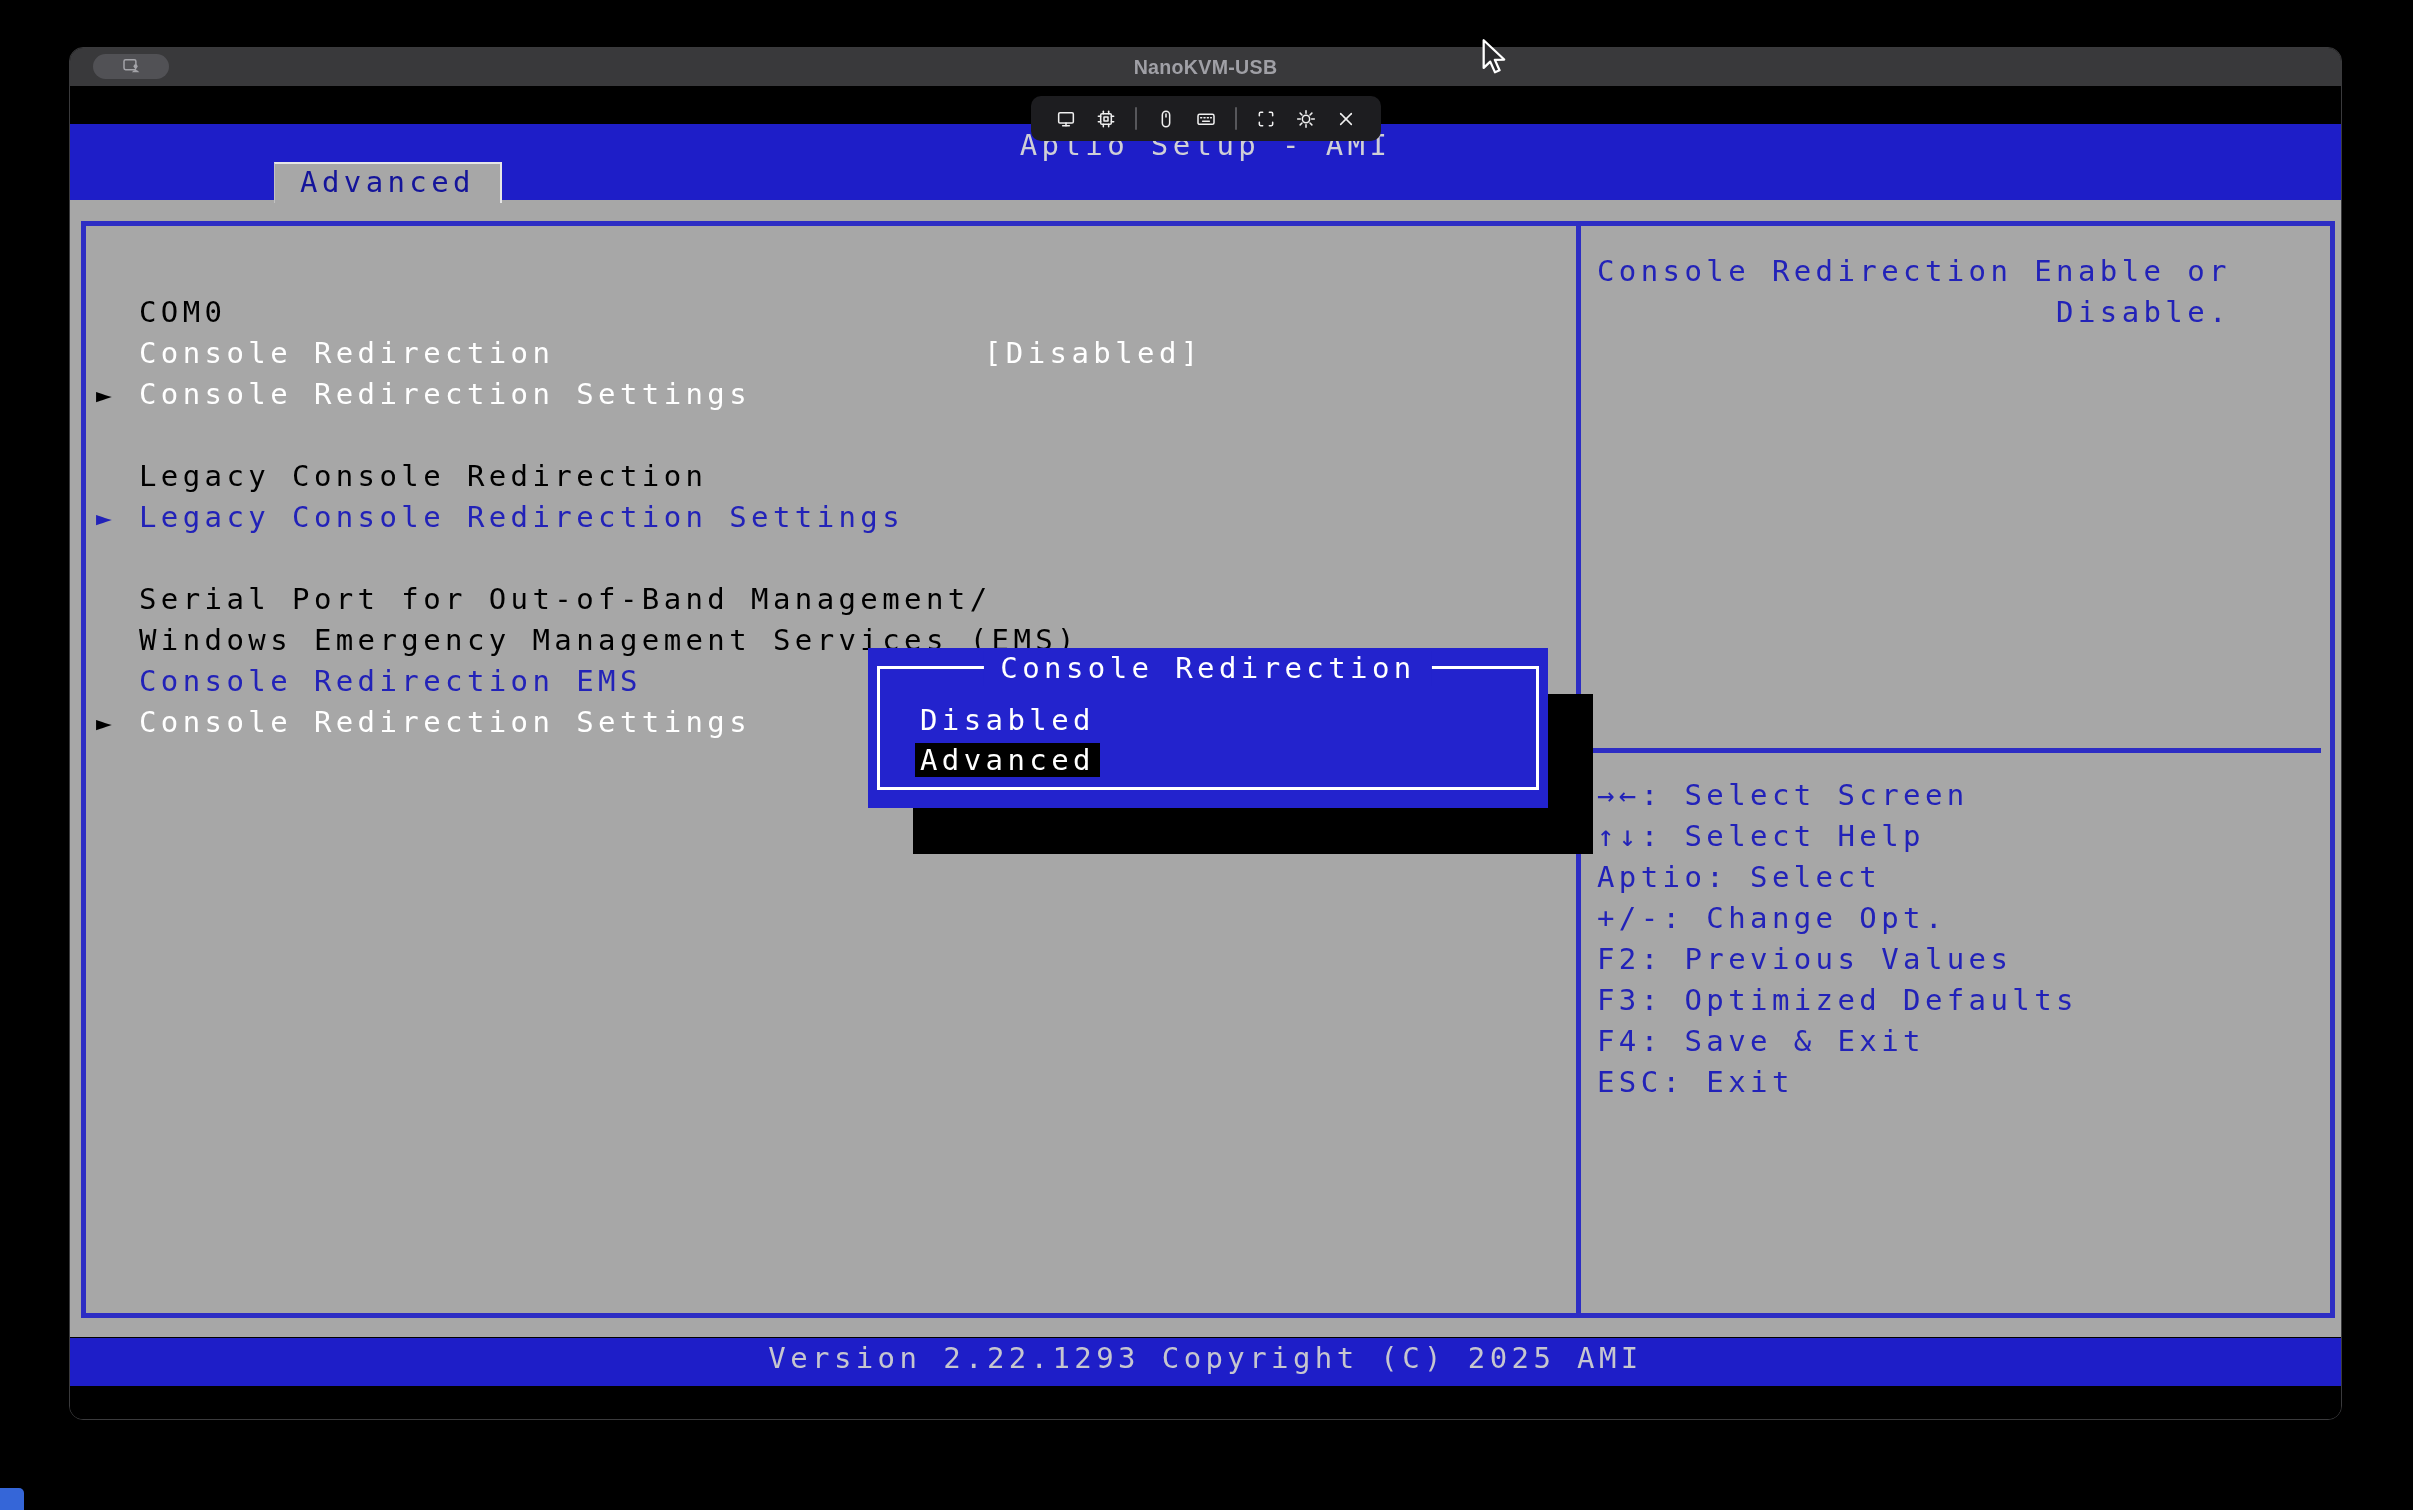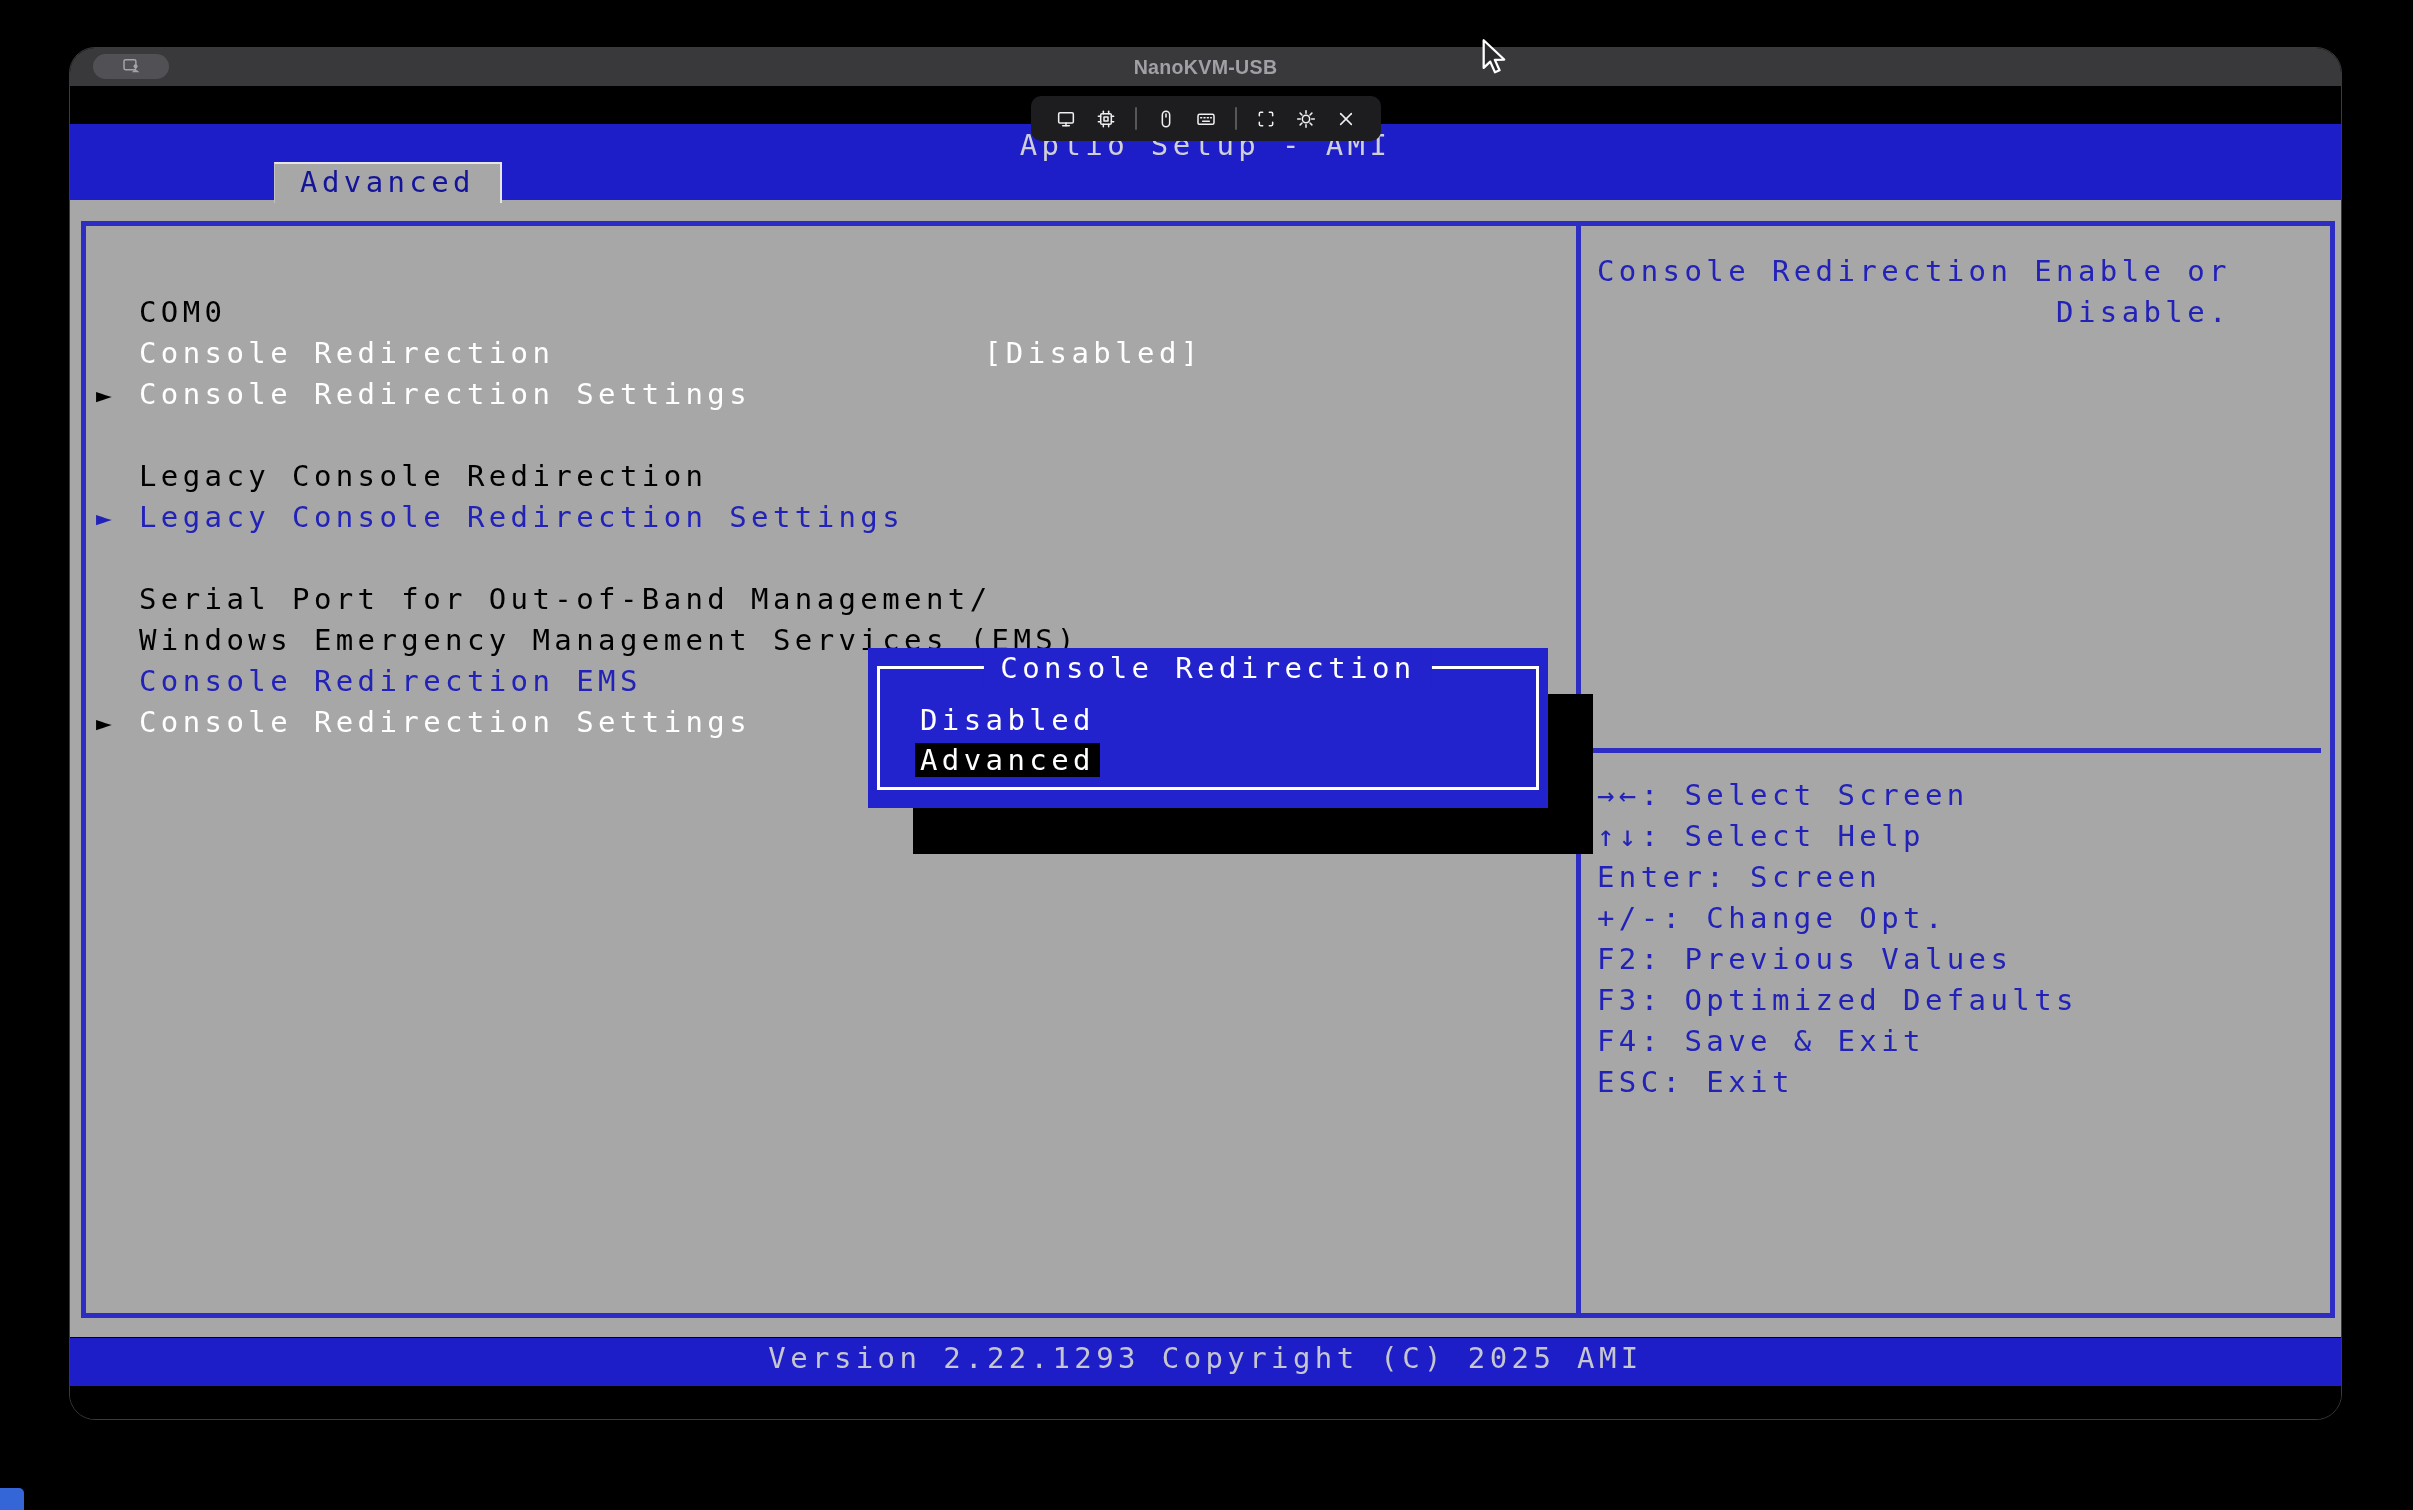--- a/index.html
+++ b/index.html
@@ -8,21 +8,21 @@
     --titlebar-bg:#39393b; --toolbar-bg:#1d1d20; --title-text:#a0a0a6;
     --pill-bg:#515155; --header-text:#cfcfd6; --version-text:#c6c6cf;
   }
   *{margin:0;padding:0;box-sizing:border-box;}
   html,body{width:2413px;height:1511px;background:#000;overflow:hidden;}
   .desktop{position:relative;width:2413px;height:1511px;background:#000;}
   .dock-chip{position:absolute;left:0;bottom:0;width:24px;height:23px;background:#3566d8;border-radius:0 5px 0 0;}
 
   
   .window{position:absolute;left:69px;top:47px;width:2273px;height:1373px;
-    background:#000;border-radius:26px;border:1.3px solid #3a3a3c;overflow:hidden;}
+    background:#000;border-radius:14px;border:1.3px solid #3a3a3c;overflow:hidden;}
   .titlebar{position:absolute;left:0;top:0;right:0;height:38px;background:var(--titlebar-bg);
     font-family:"Liberation Sans",sans-serif;}
   .titlebar-title{position:absolute;left:0;right:0;top:0;height:38px;line-height:38px;
     text-align:center;color:var(--title-text);font-size:19.6px;font-weight:bold;letter-spacing:0.3px;}
   .share-pill{position:absolute;left:23px;top:6.3px;width:76px;height:25px;border-radius:12.6px;
     background:var(--pill-bg);display:flex;align-items:center;justify-content:center;}
   .share-pill svg{stroke:#a3a3a8;fill:none;stroke-width:2.4;}
   .share-pill .person-fill{fill:#a3a3a8;stroke:none;}
 
   
@@ -211,21 +211,21 @@
             <span class="label c-white">Console Redirection Settings</span>
           </div>
         </div>
 
       <div class="help-text" id="help">Console Redirection Enable or
 Disable.</div>
 
       <div class="legend" id="legend">
           <div class="legend-row">→←: Select Screen</div>
           <div class="legend-row">↑↓: Select Help</div>
-          <div class="legend-row">Enter: Screen</div>
+          <div class="legend-row">Aptio: Select</div>
           <div class="legend-row">+/-: Change Opt.</div>
           <div class="legend-row">F2: Previous Values</div>
           <div class="legend-row">F3: Optimized Defaults</div>
           <div class="legend-row">F4: Save &amp; Exit</div>
           <div class="legend-row">ESC: Exit</div>
         </div>
 
       <div class="popup">
         <div class="popup-frame"></div>
         <div class="popup-title">Console Redirection</div>

